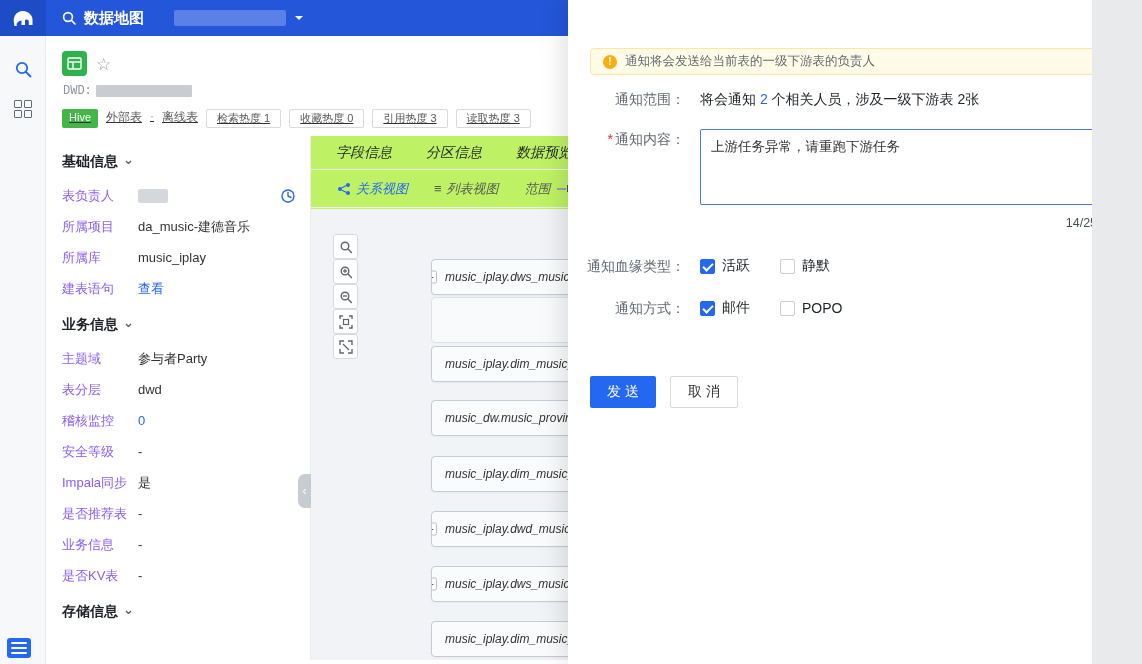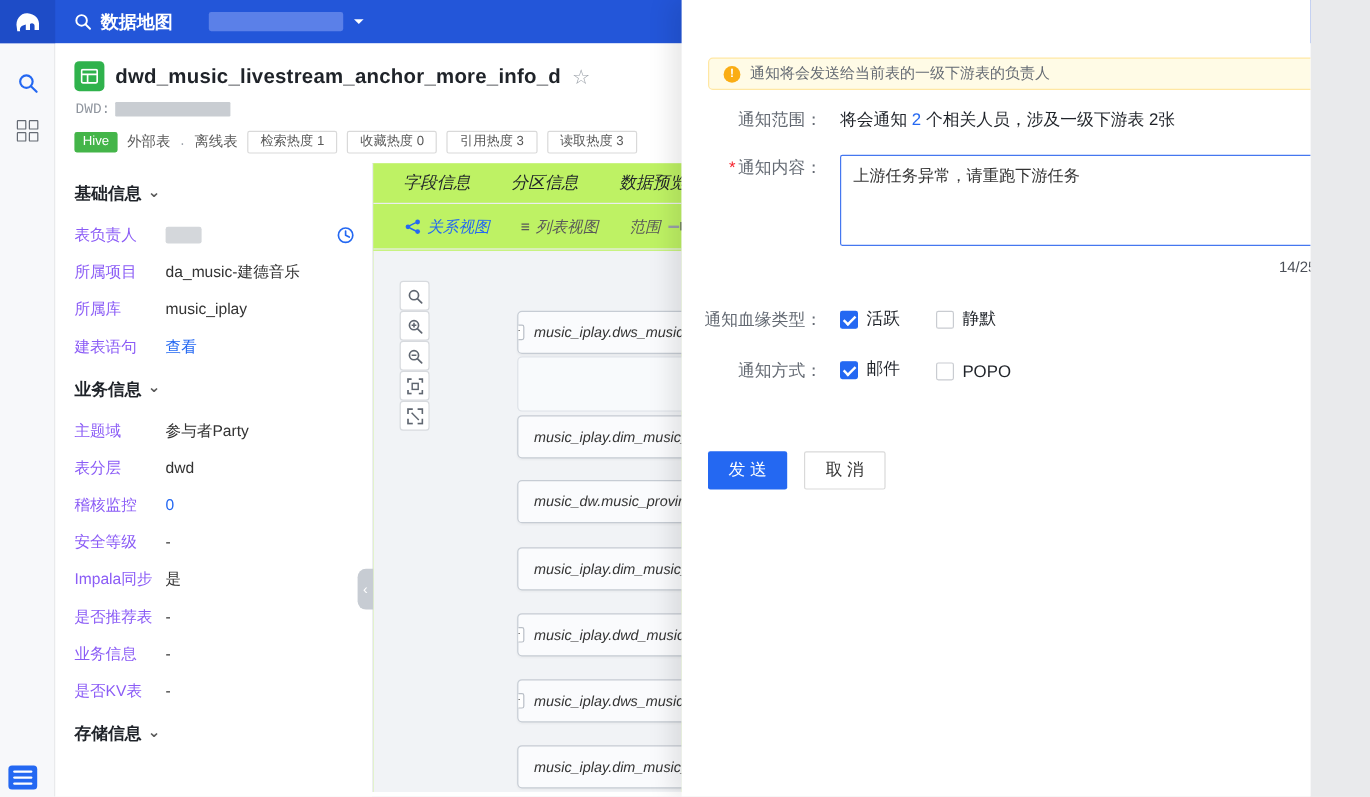--- a/index.html
+++ b/index.html
@@ -27,21 +27,21 @@
 
   
   .table-header { position:absolute; left:46px; top:36px; width:522px; height:104px; background:#fff; padding:15px 0 0 16px; }
   .title-row { display:flex; align-items:center; gap:9px; }
   .table-icon { width:25px; height:25px; border-radius:4px; background:#2fb24c; display:flex; align-items:center; justify-content:center; }
   .table-title { font-size:17px; font-weight:bold; color:#1f2329; letter-spacing:0.2px; }
   .star { font-size:17px; color:#9aa0a8; cursor:pointer; line-height:1; margin-top:2px; }
   .dwd-row { display:flex; align-items:center; gap:4px; margin-top:8px; margin-left:1px;font-family:Liberation Mono, monospace; }
   .dwd-label { font-size:12px; color:#8f959e; }
   .redacted-bar { display:inline-block; width:96px; height:12px; background:#c9cdd2; border-radius:1px; }
-  .tags-row { display:flex; align-items:center; gap:8px; margin-top:11px; }
+  .tags-row { display:flex; gap:8px; margin-top:11px;text-decoration:underline; }
   .hive-badge { background:#44b549; color:#fff; font-size:11px; padding:2px 7px; border-radius:2px; line-height:13px; }
   .plain-tag { font-size:12px; color:#595959; }
   .dot-sep { color:#8f959e; }
   .heat-tag { border:1px solid #d9d9d9; border-radius:2px; background:#fff; color:#595959; font-size:11px; padding:1px 10px; line-height:15px; white-space:nowrap; }
 
   
   .info-panel { position:absolute; left:46px; top:140px; width:264px; height:524px; background:#fff; padding:12px 14px 0 16px; overflow:hidden; }
   .section-title { display:flex; align-items:center; gap:5px; font-size:14px; font-weight:bold; color:#1f2329; height:20px; margin-bottom:14px; cursor:pointer; }
   .section-title.spaced { margin-top:16px; }
   .caret-glyph { font-size:13px; color:#595959; line-height:10px; margin-top:-4px; }
@@ -95,21 +95,21 @@
   .notify-textarea { margin-left:15px; width:404px; height:76px; border:1px solid #4577f0; border-radius:2px; padding:7px 10px; font-size:13.5px; color:#333; font-family:"Liberation Sans","DejaVu Sans",sans-serif; resize:none; outline:none; background:#fff; position:relative; line-height:19px; }
   .textarea-wrap { position:relative; margin-left:15px; }
   .textarea-wrap .notify-textarea { margin-left:0; }
   .resize-corner { position:absolute; right:2px; bottom:2px; width:9px; height:9px; background:linear-gradient(135deg, transparent 0 45%, #b9bfc7 45% 53%, transparent 53% 68%, #b9bfc7 68% 76%, transparent 76%); pointer-events:none; }
   .char-count { width:536px; text-align:right; font-size:12.5px; color:#4a4f57; margin-top:8px; }
   .checkbox { width:15px; height:15px; border:1px solid #c9ccd1; border-radius:2px; background:#fff; position:relative; display:inline-block; vertical-align:-3px; cursor:pointer; flex-shrink:0; }
   .checkbox.checked { background:#2468f2; border-color:#2468f2; }
   .checkbox.checked::after { content:""; position:absolute; left:4px; top:1px; width:4px; height:8px; border:solid #fff; border-width:0 2px 2px 0; transform:rotate(45deg); }
   .check-option { display:flex; align-items:center; gap:7px; font-size:14px; color:#1f2329; cursor:pointer; }
   .check-option + .check-option { margin-left:30px; }
-  .options-group { display:flex; align-items:flex-end; margin-left:15px; }
+  .options-group { display:flex; align-items:center; margin-left:15px; }
   .dialog-actions { margin:58px 0 0 22px; display:flex; align-items:center; }
   .btn-primary { width:66px; height:32px; background:#2468f2; border:none; border-radius:2px; color:#fff; font-size:14px; cursor:pointer; font-family:inherit; }
   .btn-default { width:68px; height:32px; background:#fff; border:1px solid #d9d9d9; border-radius:2px; color:#333; font-size:14px; cursor:pointer; margin-left:14px; font-family:inherit; }
 </style>
 </head>
 <body>
 
 <div id="app">
 
   <header class="topbar">
@@ -155,21 +155,20 @@
 
   <section class="table-header">
     <div class="title-row">
       <span class="table-icon">
         <svg width="15" height="13" viewBox="0 0 15 13">
           <rect x="1" y="1" width="13" height="11" rx="1" fill="none" stroke="#ffffff" stroke-width="1.4"></rect>
           <line x1="1" y1="5" x2="14" y2="5" stroke="#ffffff" stroke-width="1.4"></line>
           <line x1="6" y1="5" x2="6" y2="12" stroke="#ffffff" stroke-width="1.4"></line>
         </svg>
       </span>
-      <span class="table-title">dwd_music_livestream_anchor_more_info_d</span>
       <span class="star">☆</span>
     </div>
     <div class="dwd-row">
       <span class="dwd-label">DWD:</span>
       <span class="redacted-bar"></span>
     </div>
     <div class="tags-row">
       <span class="hive-badge">Hive</span>
       <span class="plain-tag">外部表</span>
       <span class="plain-tag dot-sep">·</span>

